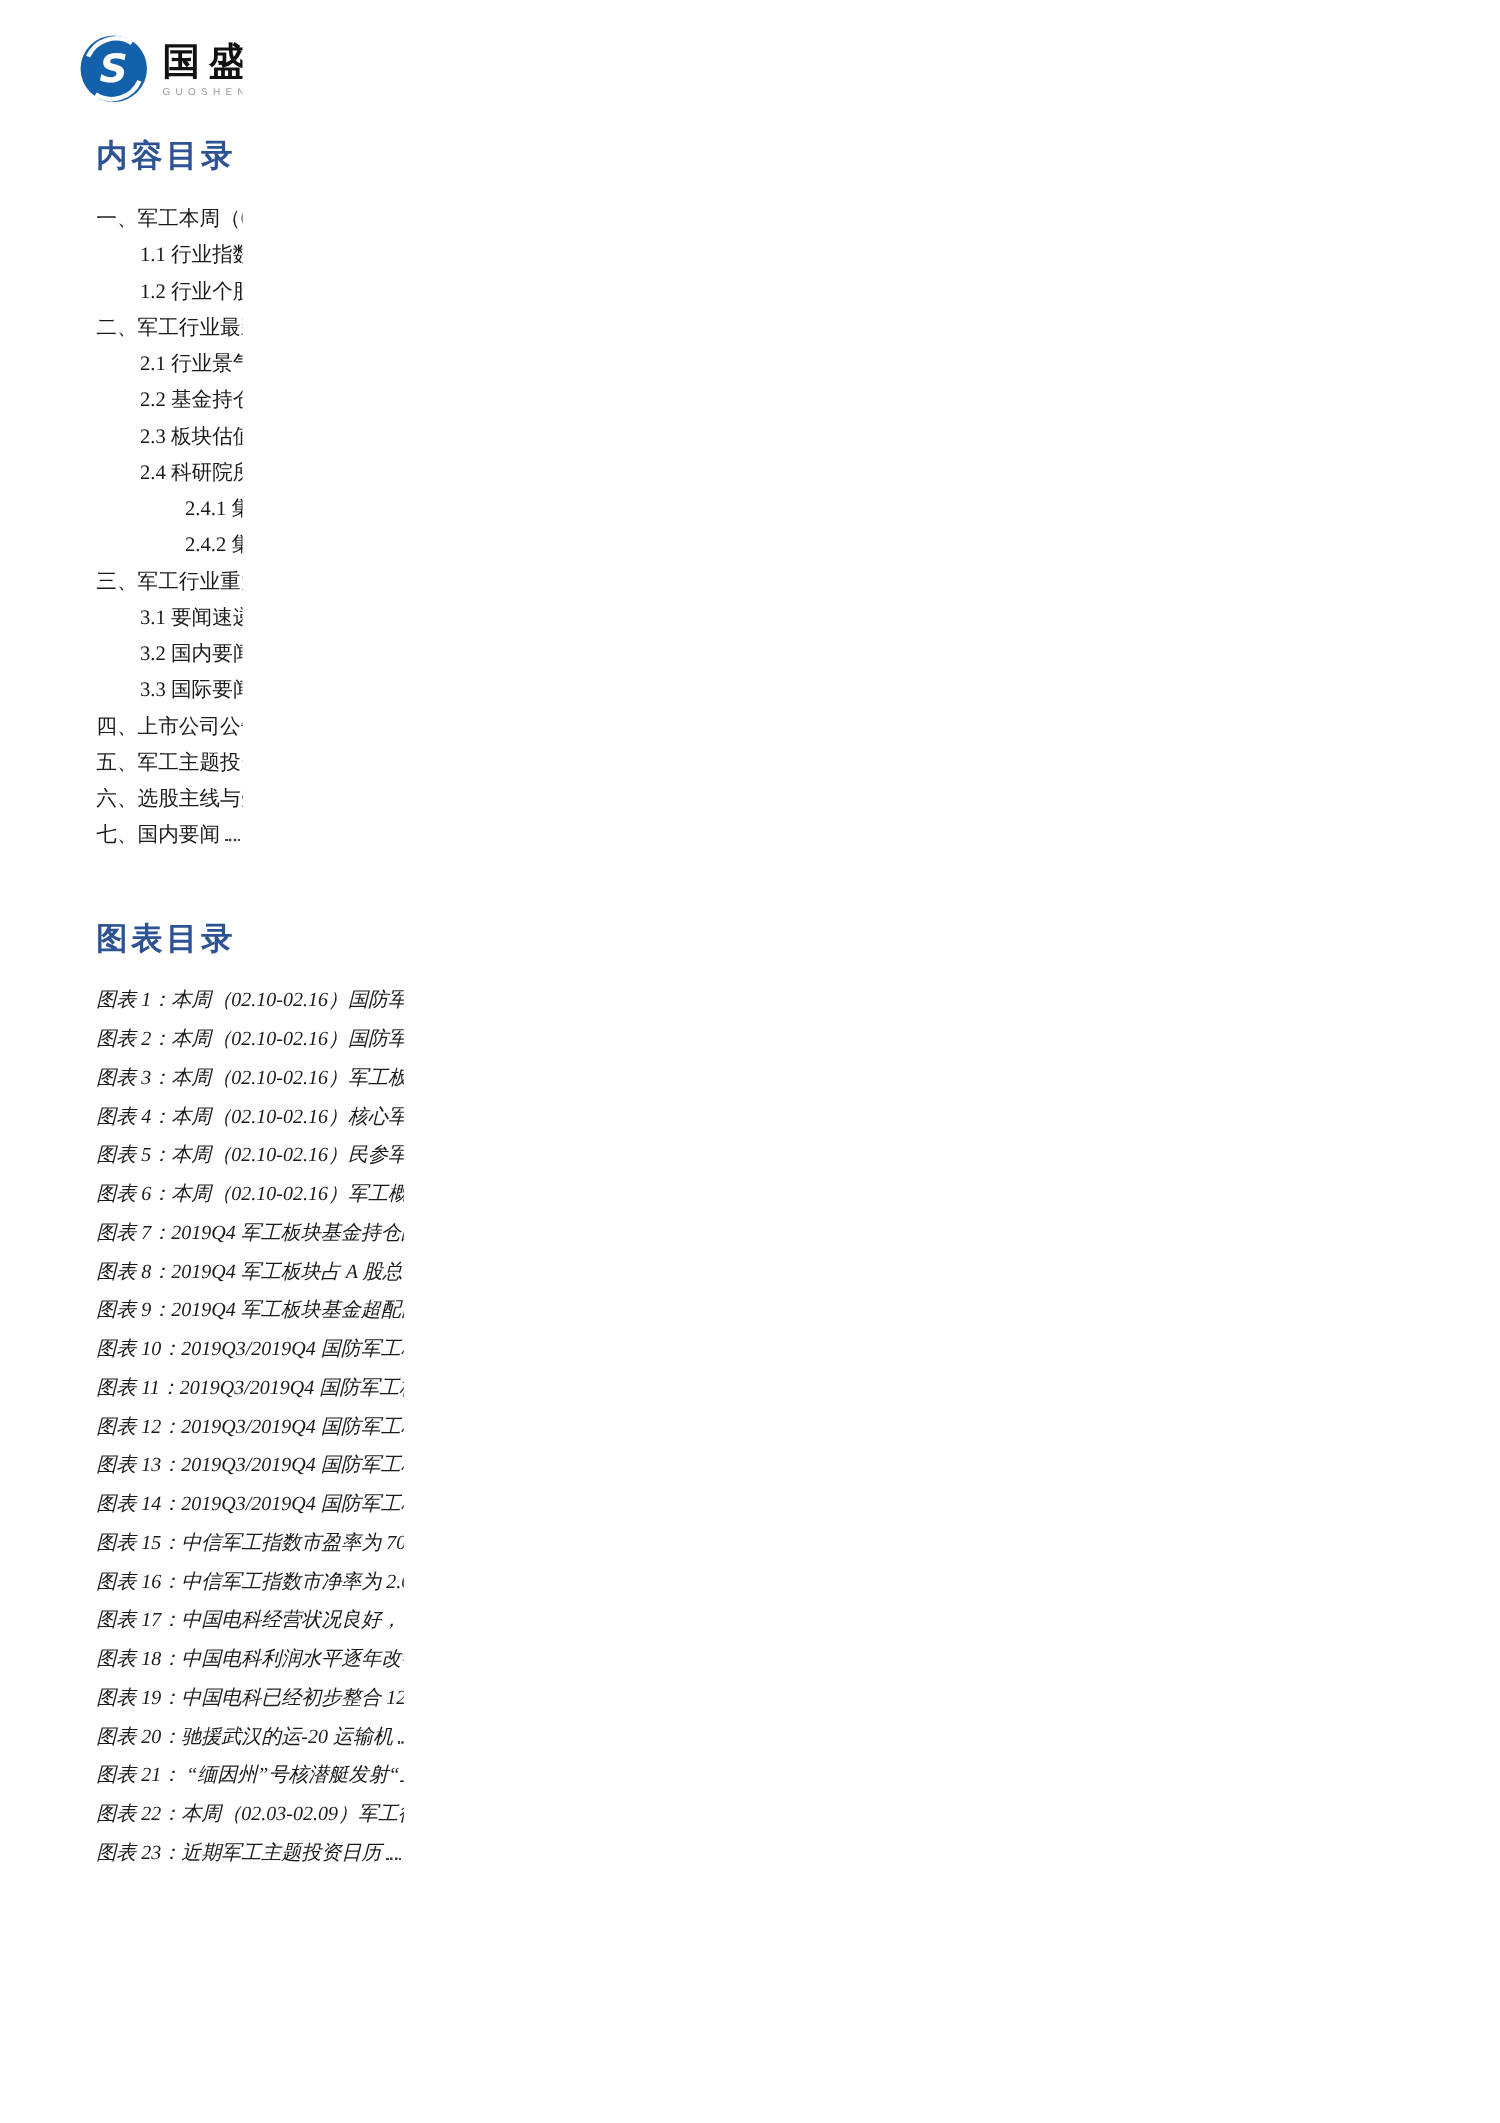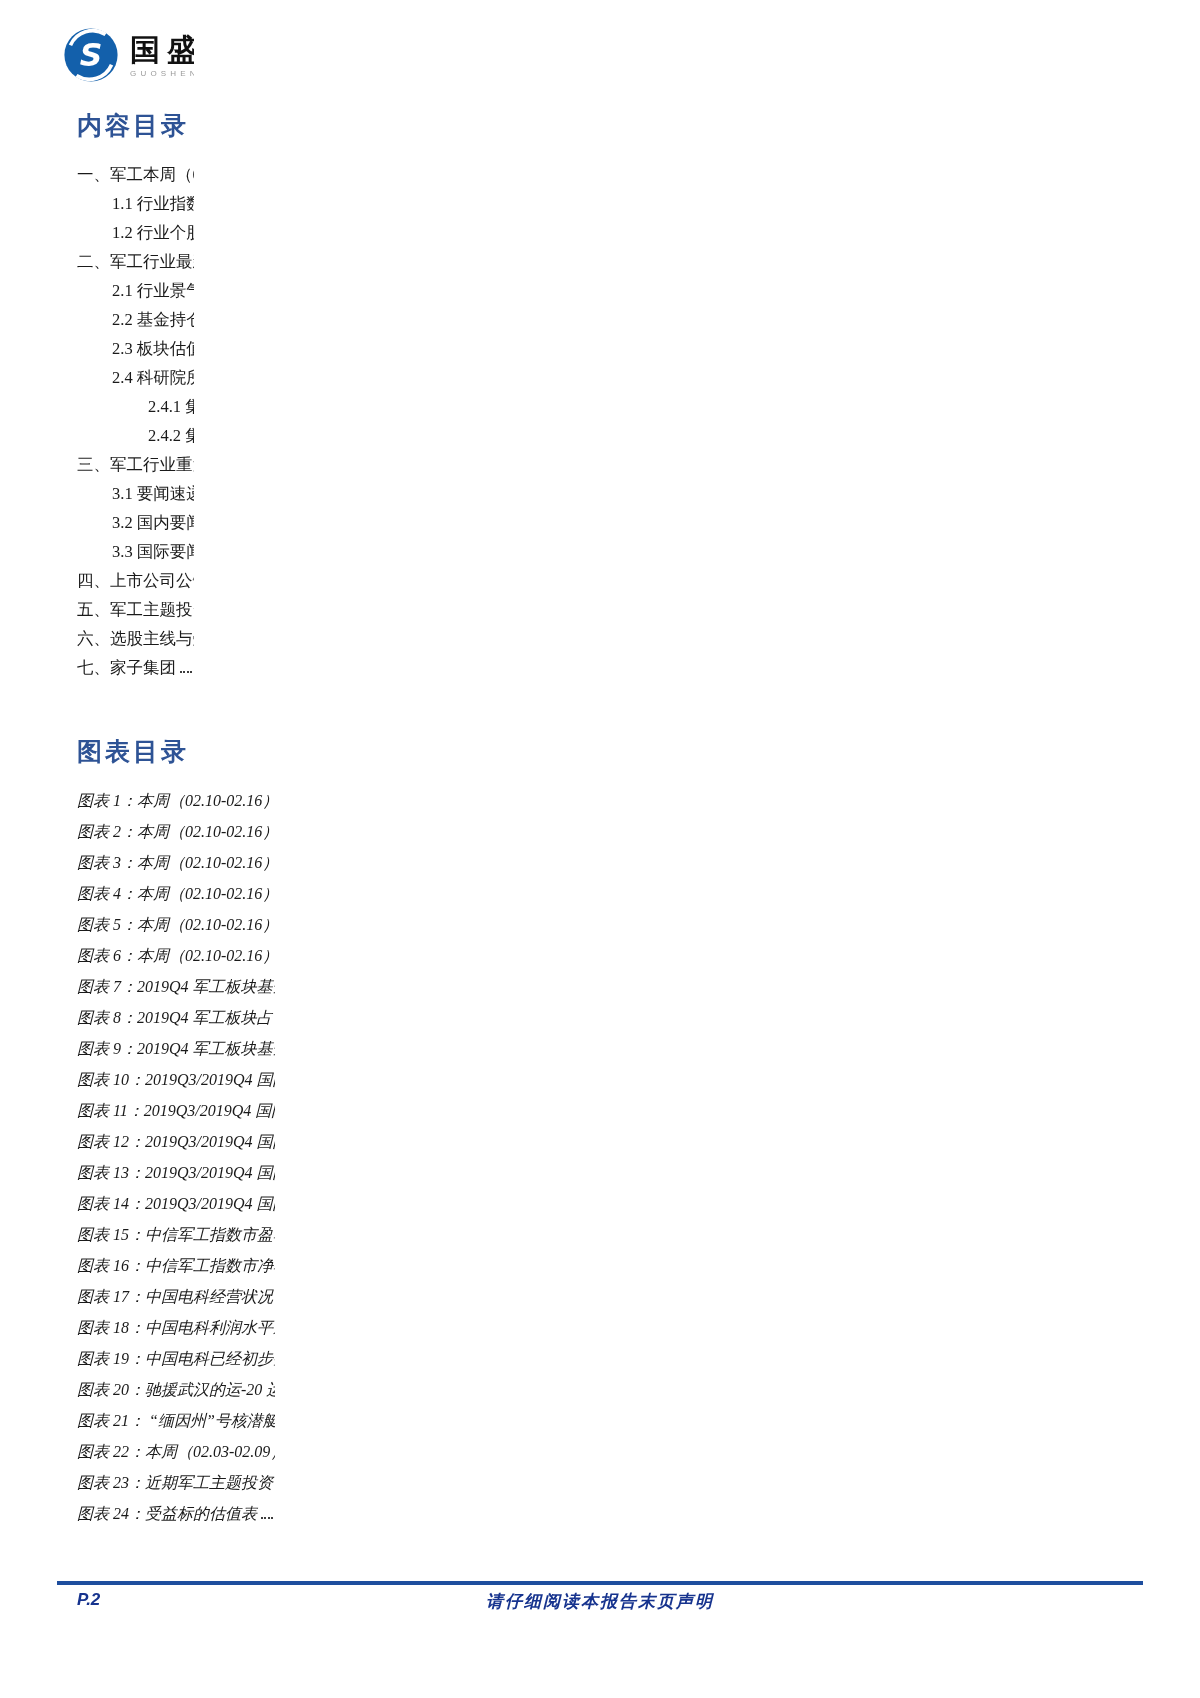--- a/index.html
+++ b/index.html
@@ -191,21 +191,21 @@
           <span class="label">五、军工主题投资日 </span>
           <span class="leader"></span>
           <span class="page">15</span>
         </div>
         <div class="row lvl0">
           <span class="label">六、选股主线与受益标的</span>
           <span class="leader"></span>
           <span class="page">15</span>
         </div>
         <div class="row lvl0">
-          <span class="label">七、家子集团 </span>
+          <span class="label">七、国内要闻 </span>
           <span class="leader"></span>
           <span class="page">15</span>
         </div>
       </div>
 
     <div class="section-title fig-title">图表目录</div>
 
     <div class="fig-list">
 
     <div class="row lvl0">
@@ -316,30 +316,18 @@
         <div class="row lvl0">
           <span class="label">图表 22：本周（02.03-02.09）军工行业上市公司重要公告速递</span>
           <span class="leader"></span>
           <span class="page">14</span>
         </div>
         <div class="row lvl0">
           <span class="label">图表 23：近期军工主题投资日历</span>
           <span class="leader"></span>
           <span class="page">15</span>
         </div>
-        <div class="row lvl0">
-          <span class="label">图表 24：受益标的估值表</span>
-          <span class="leader"></span>
-          <span class="page">15</span>
-        </div>
       </div>
 
   </div>
 
-  <div class="footer">
-    <div class="footer-rule"></div>
-    <div class="footer-bar">
-      <span class="footer-page">P.2</span>
-      <div class="footer-disclaimer">请仔细阅读本报告末页声明</div>
-    </div>
-  </div>
 
 </div>
 
 </body></html>

